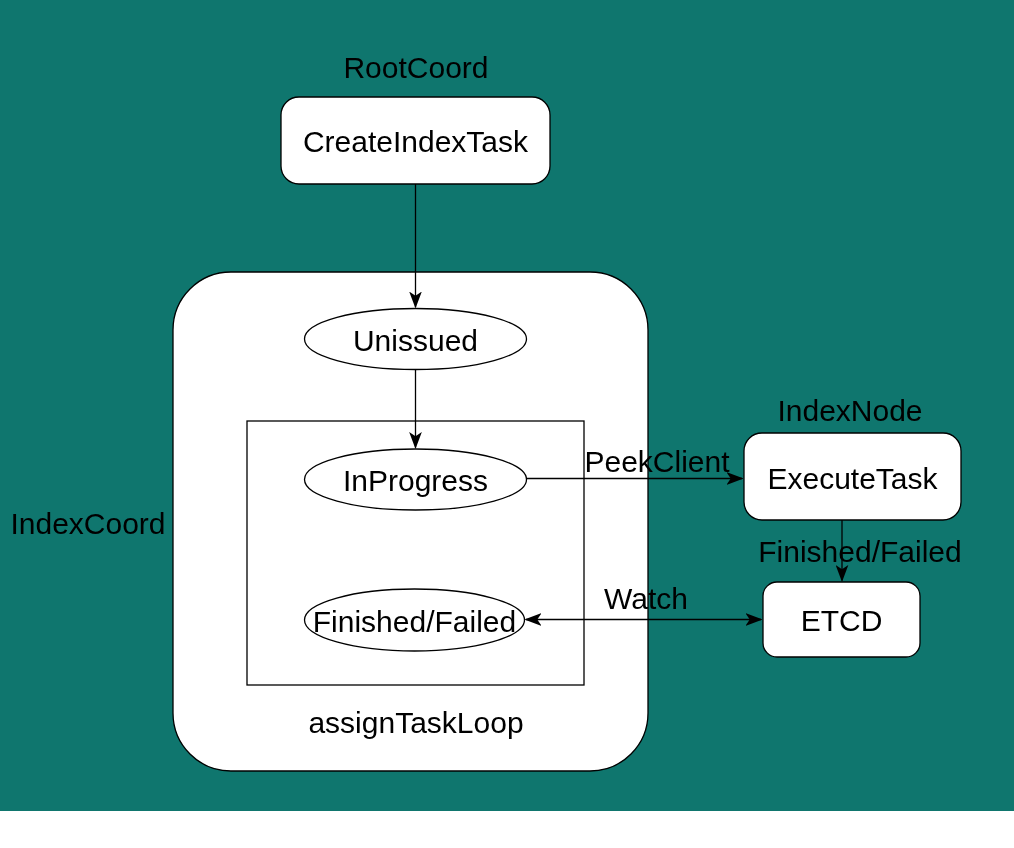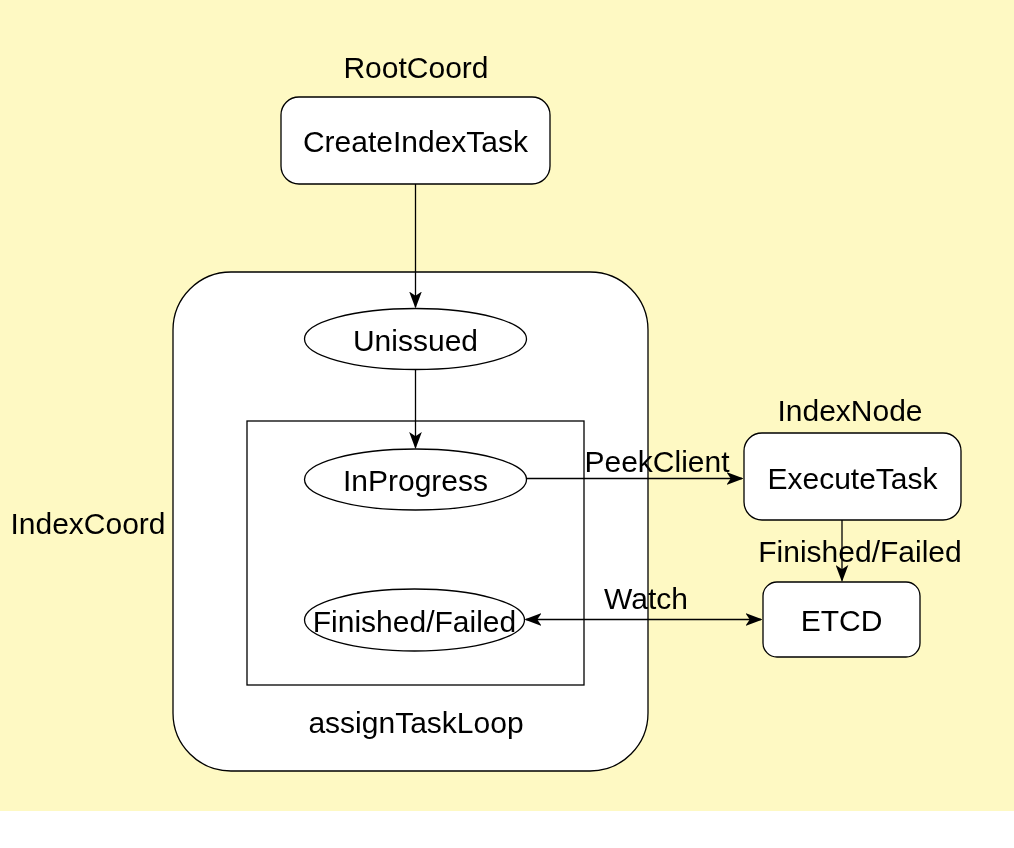--- a/index.html
+++ b/index.html
@@ -4,21 +4,21 @@
 <style>
   html, body {
     margin: 0;
     padding: 0;
     background: #ffffff;
   }
   .canvas {
     position: relative;
     width: 1014px;
     height: 811px;
-    background: #fef9c3;
+    background: #0f766e;
     overflow: hidden;
   }
   svg {
     display: block;
     width: 1014px;
     height: 848px;
   }
   .shape {
     fill: #ffffff;
     stroke: #000000;

